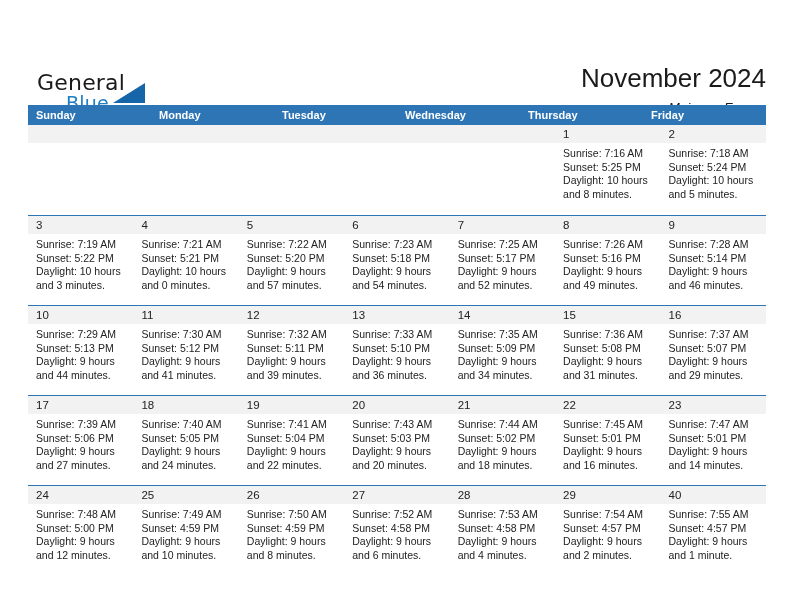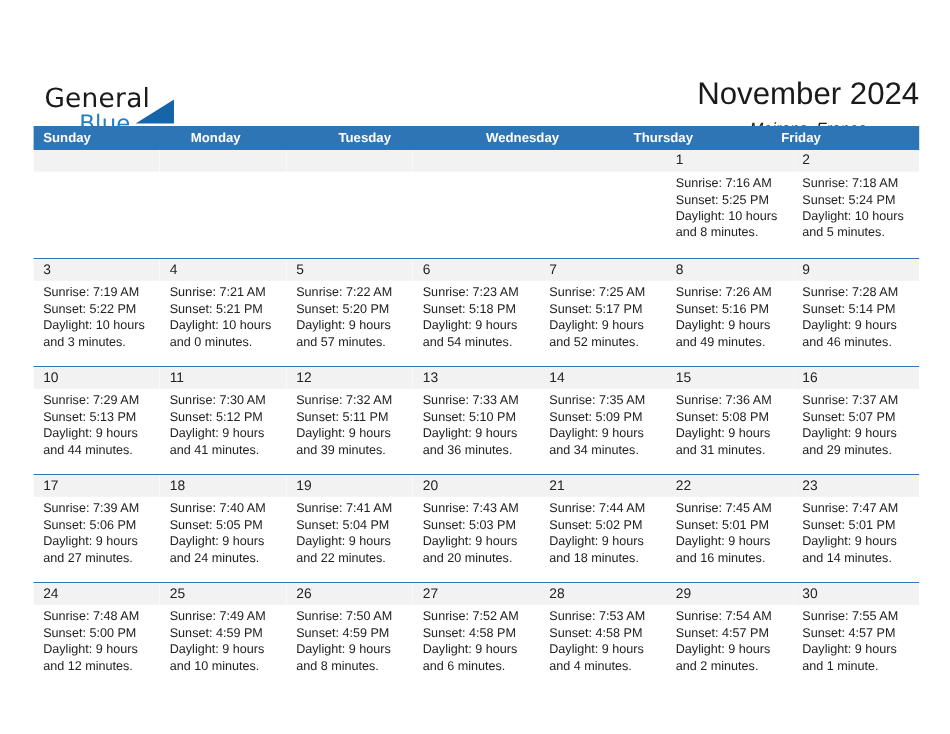--- a/index.html
+++ b/index.html
@@ -66,21 +66,21 @@
     width: 0;
     height: 0;
     border-left: 32px solid transparent;
     border-bottom: 20px solid #1565a8;
   }
 
   .title-block {
     position: absolute;
     right: 0;
     top: 0;
-    text-align: center;
+    text-align: right;
   }
   .cal-title {
     font-size: 26px;
     color: #1a1a1a;
     line-height: 32px;
     white-space: nowrap;
     font-weight: 400;
   }
   .cal-subtitle {
     font-size: 13.5px;
@@ -466,21 +466,21 @@
           <div class="day-cell">
             <div class="day-number-band">29</div>
             <div class="day-details">
               <div class="detail-line">Sunrise: 7:54 AM</div>
               <div class="detail-line">Sunset: 4:57 PM</div>
               <div class="detail-line">Daylight: 9 hours</div>
               <div class="detail-line">and 2 minutes.</div>
             </div>
           </div>
           <div class="day-cell">
-            <div class="day-number-band">30</div>
+            <div class="day-number-band">40</div>
             <div class="day-details">
               <div class="detail-line">Sunrise: 7:55 AM</div>
               <div class="detail-line">Sunset: 4:57 PM</div>
               <div class="detail-line">Daylight: 9 hours</div>
               <div class="detail-line">and 1 minute.</div>
             </div>
           </div>
         </div>
       </div>
   </div>

